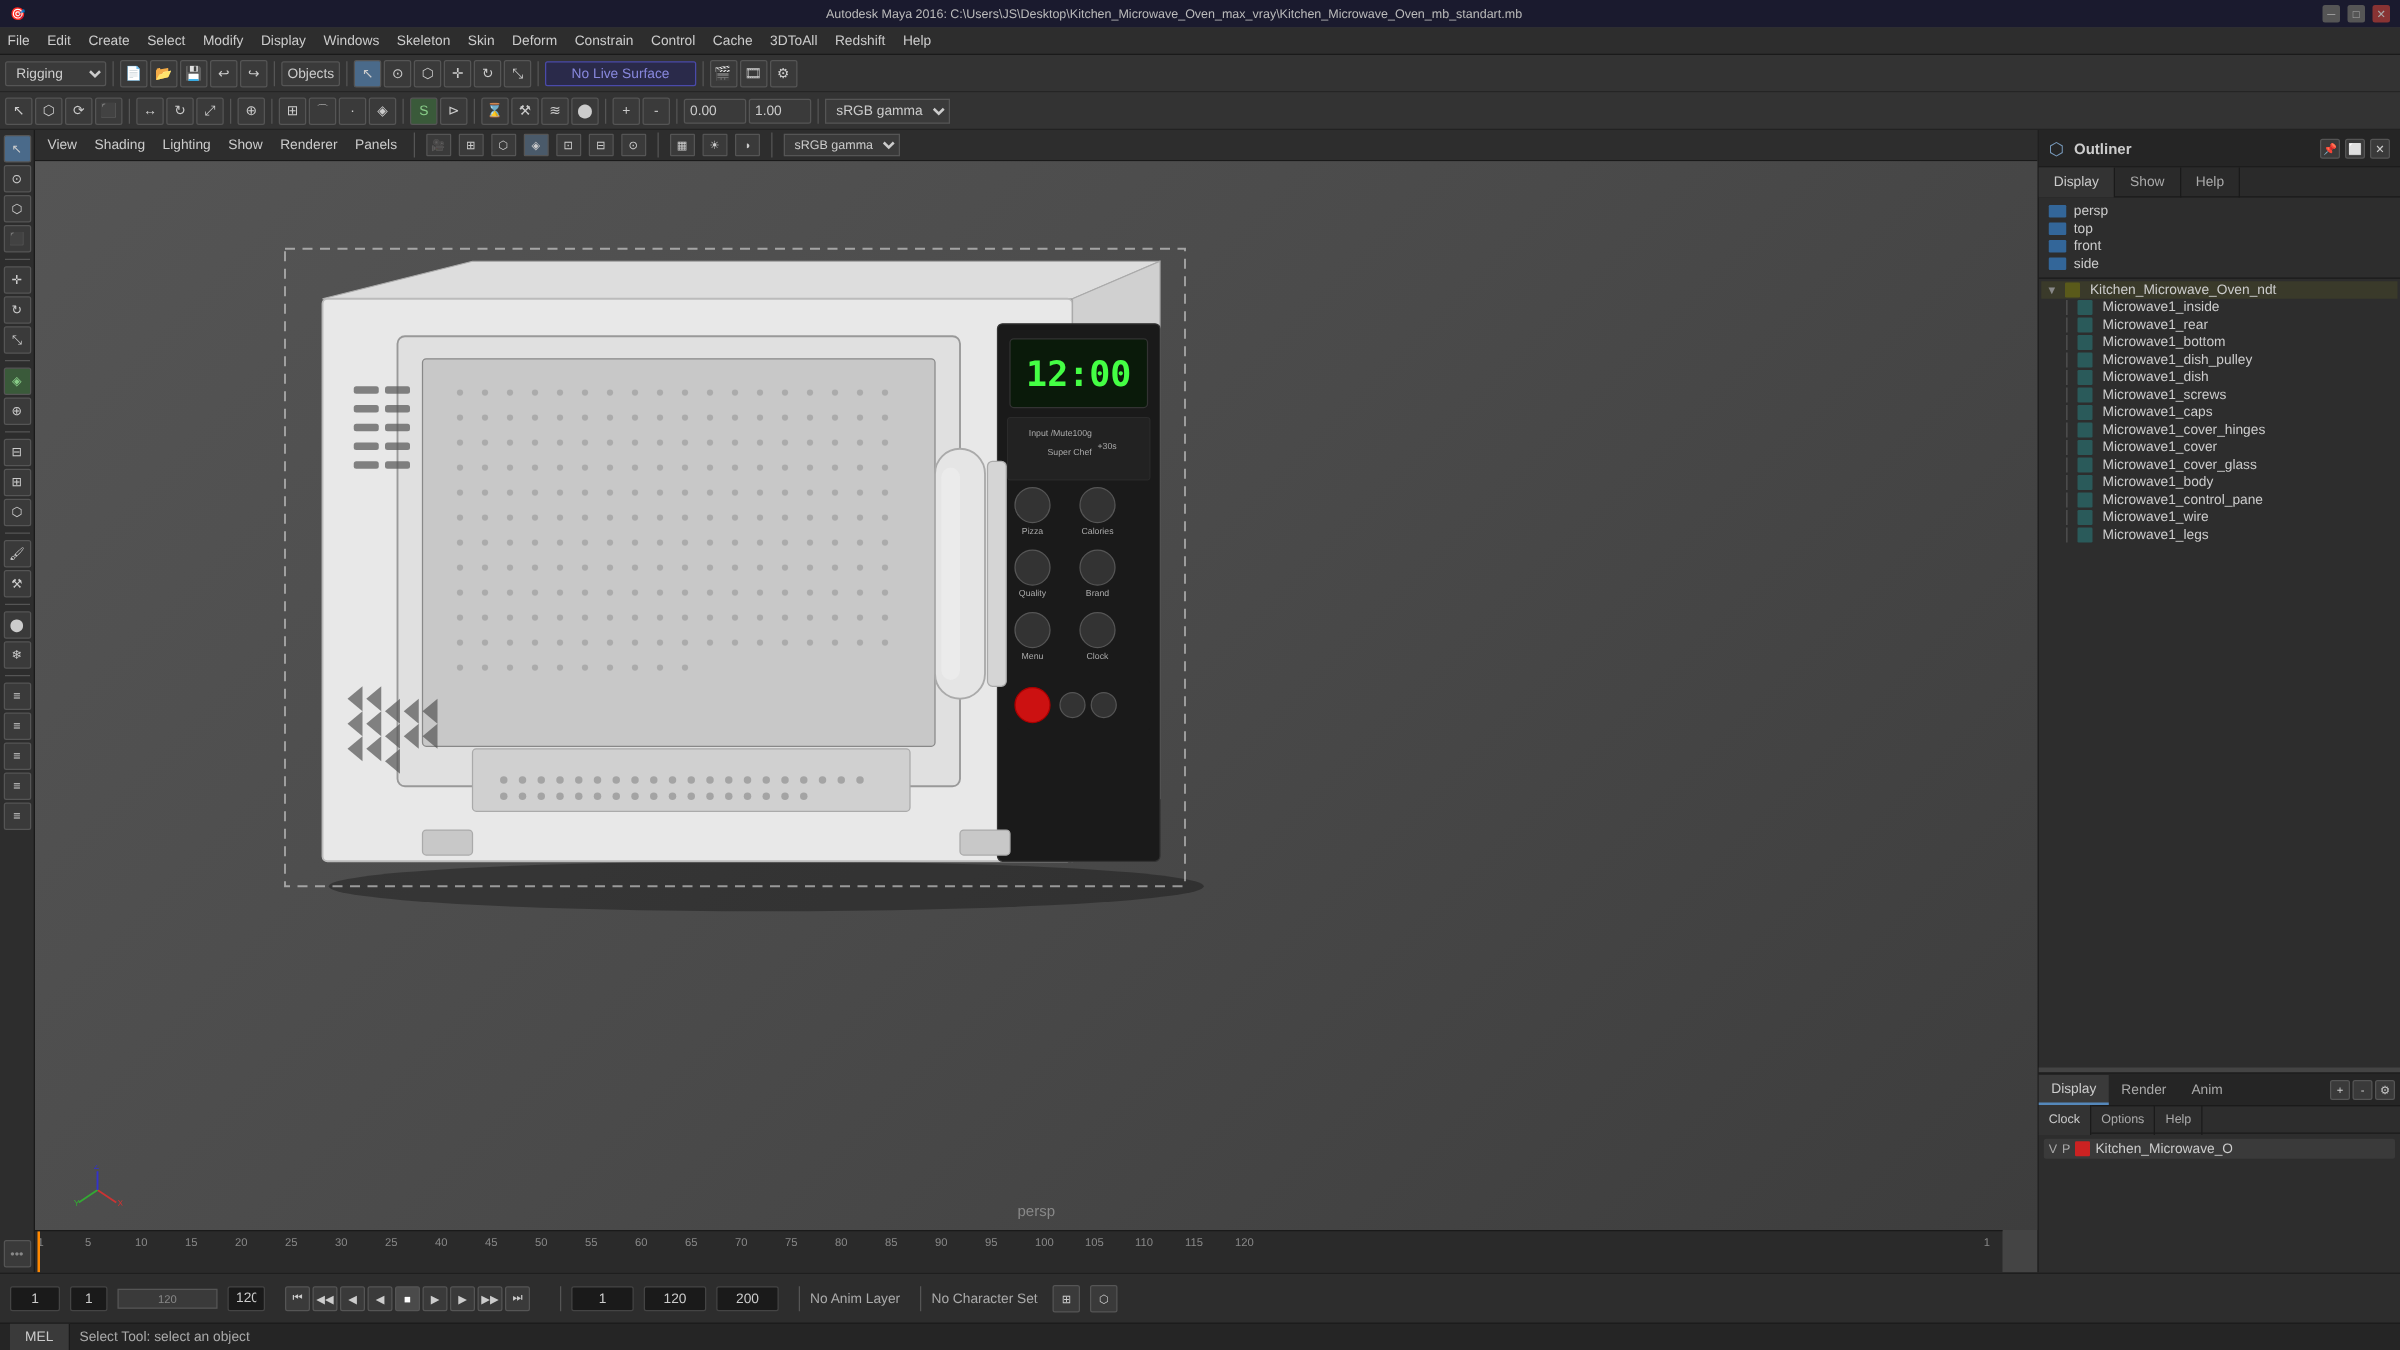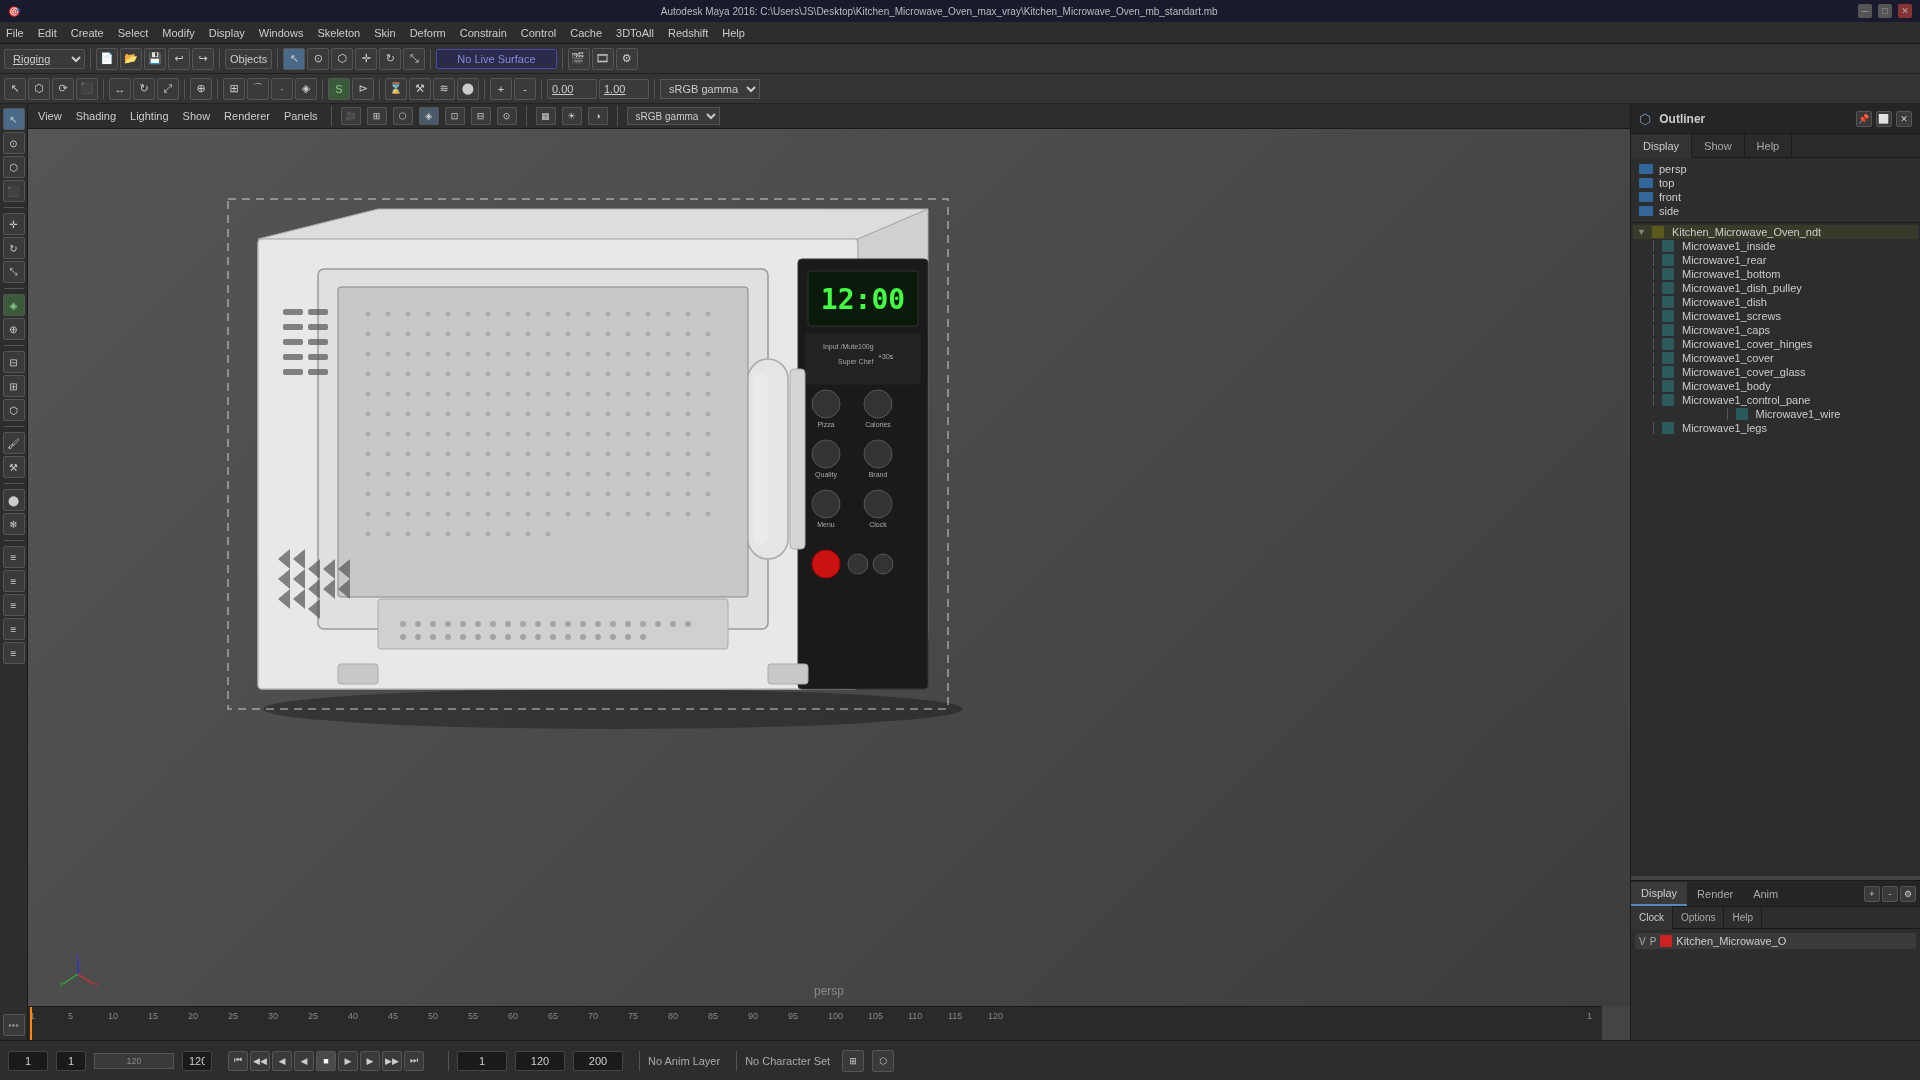--- a/index.html
+++ b/index.html
@@ -23,21 +23,21 @@
     #menubar span { cursor: pointer; }
 
     
     #toolbar1 {
       width: 100%; height: 30px; background: #333;
       display: flex; align-items: center; padding: 0 4px; gap: 2px;
       border-bottom: 1px solid #222;
     }
     .tb-select {
       background: #3a3a3a; border: 1px solid #555; color: #ccc;
-      height: 20px; padding: 0 4px; font-size: 11px; border-radius: 2px; text-decoration: underline;
+      height: 20px; padding: 0 4px; font-size: 11px; border-radius: 2px;
     }
     .tb-btn {
       width: 22px; height: 22px; background: #3a3a3a; border: 1px solid #555;
       display: flex; align-items: center; justify-content: center;
       cursor: pointer; color: #ccc; font-size: 11px; border-radius: 2px;
     }
     .tb-separator { width: 1px; height: 20px; background: #555; margin: 0 3px; }
     .tb-label { font-size: 11px; color: #ccc; padding: 0 4px; background: #3a3a3a; border: 1px solid #555; height: 20px; display: flex; align-items: center; border-radius: 2px; }
     .no-live-surface { background: #2a2a4a; border: 1px solid #4a4aaa; color: #8888dd; padding: 0 20px; height: 20px; display: flex; align-items: center; border-radius: 2px; font-size: 11px; }
 
@@ -855,21 +855,21 @@
         <div class="tree-item" style="padding-left:20px;">
           <span style="width:1px; height:12px; background:#555; margin-right:4px; display:inline-block;"></span>
           <span style="width:12px; height:12px; background:#2a5a5a; border-radius:1px; display:inline-block; margin-right:4px;"></span>
           <span>Microwave1_body</span>
         </div>
         <div class="tree-item" style="padding-left:20px;">
           <span style="width:1px; height:12px; background:#555; margin-right:4px; display:inline-block;"></span>
           <span style="width:12px; height:12px; background:#2a5a5a; border-radius:1px; display:inline-block; margin-right:4px;"></span>
           <span>Microwave1_control_pane</span>
         </div>
-        <div class="tree-item" style="padding-left:20px;justify-content:center;">
+        <div class="tree-item" style="padding-left:20px;">
           <span style="width:1px; height:12px; background:#555; margin-right:4px; display:inline-block;"></span>
           <span style="width:12px; height:12px; background:#2a5a5a; border-radius:1px; display:inline-block; margin-right:4px;"></span>
           <span>Microwave1_wire</span>
         </div>
         <div class="tree-item" style="padding-left:20px;">
           <span style="width:1px; height:12px; background:#555; margin-right:4px; display:inline-block;"></span>
           <span style="width:12px; height:12px; background:#2a5a5a; border-radius:1px; display:inline-block; margin-right:4px;"></span>
           <span>Microwave1_legs</span>
         </div>
       </div>
@@ -936,14 +936,20 @@
 
     <div class="bb-separator" style="margin-left:8px;"></div>
     <span class="bb-label">No Anim Layer</span>
 
     <div class="bb-separator" style="margin-left:8px;"></div>
     <span class="bb-label no-char-set">No Character Set</span>
     <div class="bb-btn" style="margin-left:4px;">⊞</div>
     <div class="bb-btn">⬡</div>
   </div>
 
+  <div id="statusbar">
+    <div class="status-tabs">
+      <div class="status-tab active">MEL</div>
+    </div>
+    <span style="color:#aaa; font-size:11px;">Select Tool: select an object</span>
+  </div>
 
 </div>
 
 </body></html>

